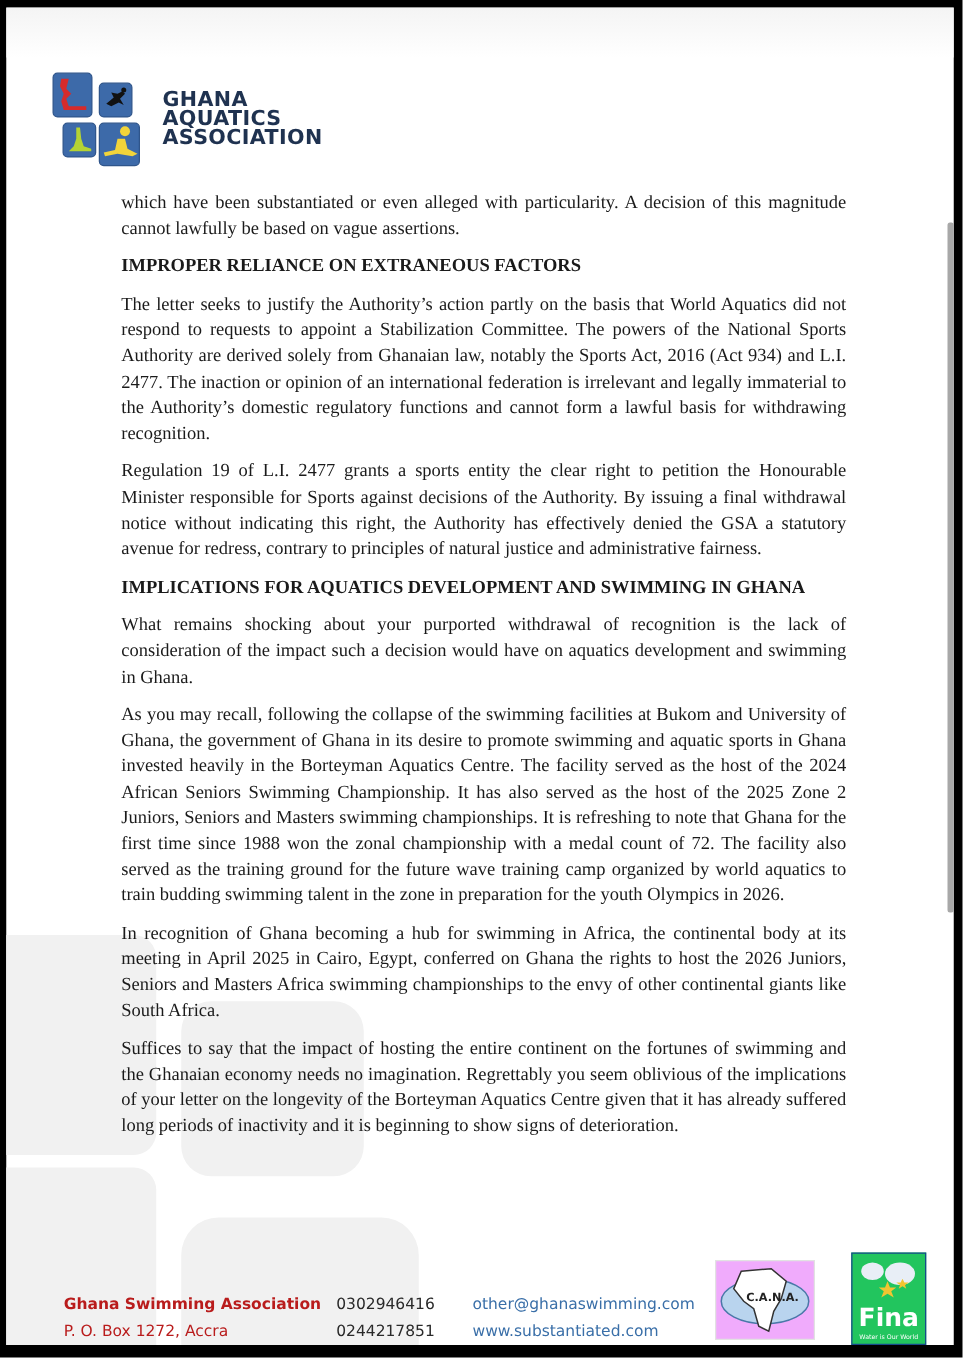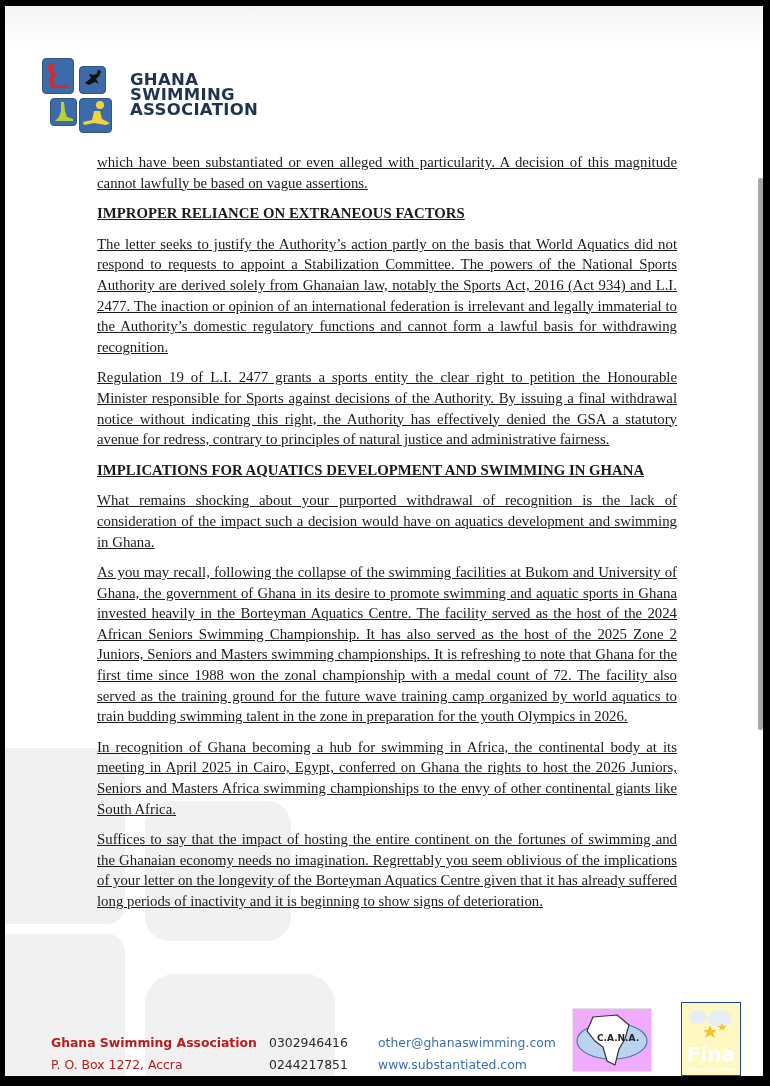--- a/index.html
+++ b/index.html
@@ -32,41 +32,41 @@
   .logo-text {
     position: absolute; left: 88px; top: 14px; color: #1f3250;
     font-family: "DejaVu Sans", sans-serif; font-weight: bold; font-size: 16.5px;
     line-height: 15px; letter-spacing: 0.3px;
   }
   .logo-text div { white-space: nowrap; }
 
   
   .content {
     position: absolute; left: 92px; top: 146px; width: 580px; color: #1a1a1a;
-    font-size: 14.8px; line-height: 20.6px; text-decoration: underline;
+    font-size: 14.8px; line-height: 20.6px;
   }
   .content p { margin: 0 0 10px 0; text-align: justify; }
   .content h3 { margin: 2px 0 10px 0; font-size: 14.8px; font-weight: bold; line-height: 20.6px; }
 
   
   .scrollbar { position: absolute; left: 758px; top: 178px; width: 5px; height: 552px; background: #a8a8a8; border-radius: 2px; }
 
   
   .footer { position: absolute; top: 1026px; font-family: "DejaVu Sans", sans-serif; font-size: 12.4px; line-height: 22px; }
   .f-org { left: 46px; color: #b91c1c; }
   .f-org .name { font-weight: bold; }
   .f-phone { left: 264px; color: #2a2a2a; }
   .f-web { left: 373px; color: #3a6fa8; }
   .cana {
     position: absolute; left: 567px; top: 1002px; width: 78px; height: 62px;
     border: 1px solid #e2e2e2; background: #f0abfc;
   }
   .fina {
     position: absolute; left: 676px; top: 996px; width: 58px; height: 72px;
-    background: #fef9c3; border: 1px solid #164a8a;
+    background: #22c55e; border: 1px solid #164a8a;
   }
 </style>
 </head>
 <body>
 
 <div class="page">
   <div class="top-fade"></div>
 
   <div class="wm wm1"></div>
   <div class="wm wm2"></div>
@@ -91,21 +91,21 @@
         </svg>
     </div>
     <div class="tile t4">
       <svg width="31" height="33" viewBox="0 0 31 33">
           <circle cx="20" cy="6" r="4" fill="#f2d43a"></circle>
           <path d="M14 12 L20 12 L22 20 L30 24 L26 26 L14 24 L4 26 L3 23 L12 21 Z" fill="#f2d43a"></path>
         </svg>
     </div>
     <div class="logo-text">
       <div>GHANA</div>
-      <div>SWIMMING</div>
+      <div>AQUATICS</div>
       <div>ASSOCIATION</div>
     </div>
   </div>
 
   <div class="content">
     <p>which have been substantiated or even alleged with particularity. A decision of this magnitude cannot lawfully be based on vague assertions.</p>
     <h3>IMPROPER RELIANCE ON EXTRANEOUS FACTORS</h3>
     <p>The letter seeks to justify the Authority’s action partly on the basis that World Aquatics did not respond to requests to appoint a Stabilization Committee. The powers of the National Sports Authority are derived solely from Ghanaian law, notably the Sports Act, 2016 (Act 934) and L.I. 2477. The inaction or opinion of an international federation is irrelevant and legally immaterial to the Authority’s domestic regulatory functions and cannot form a lawful basis for withdrawing recognition.</p>
     <p>Regulation 19 of L.I. 2477 grants a sports entity the clear right to petition the Honourable Minister responsible for Sports against decisions of the Authority. By issuing a final withdrawal notice without indicating this right, the Authority has effectively denied the GSA a statutory avenue for redress, contrary to principles of natural justice and administrative fairness.</p>
     <h3>IMPLICATIONS FOR AQUATICS DEVELOPMENT AND SWIMMING IN GHANA</h3>

